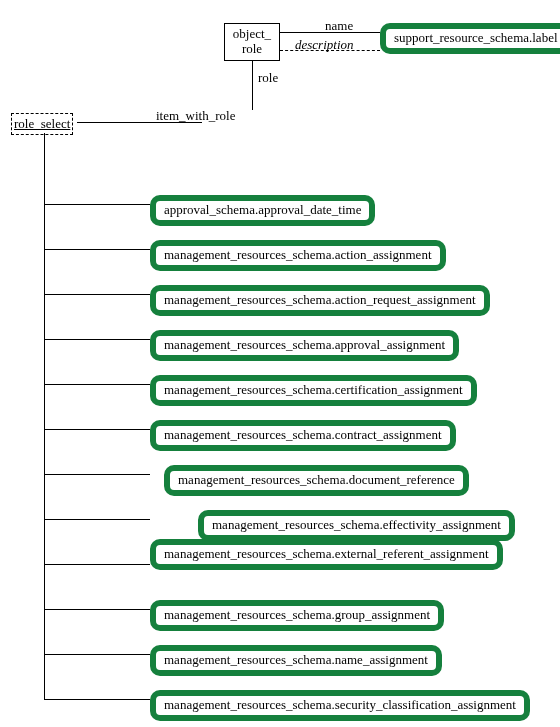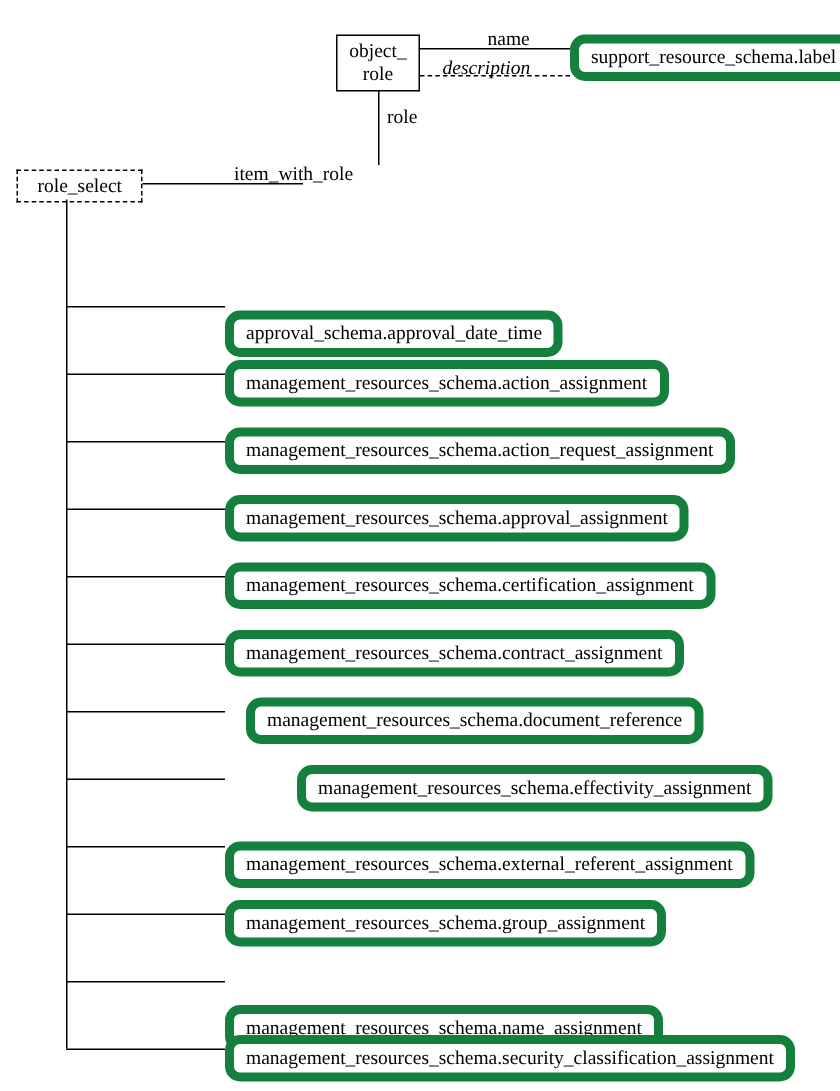--- a/index.html
+++ b/index.html
@@ -1,19 +1,19 @@
 <!DOCTYPE html>
 <html><head>
 <meta charset="utf-8">
 <style>
   html,body{margin:0;padding:0;background:#fff;font-family:Georgia,'Times New Roman',serif;font-size:13px;color:#000;}
   .canvas{position:relative;width:492px;height:727px;}
   .box{position:absolute;border:1px solid #000;background:#fff;text-align:center;padding:3px 6px;box-sizing:border-box;}
   .pill{position:absolute;border:6px solid #15803d;border-radius:10px;background:#fff;padding:1px 8px 2px;white-space:nowrap;}
-  .dashbox{position:absolute;border:1px dashed #000;background:#fff;padding:2px 13px;white-space:nowrap;}
+  .dashbox{position:absolute;border:1px dashed #000;background:#fff;padding:2px 2px;white-space:nowrap;text-decoration:underline;}
   .lbl{position:absolute;white-space:nowrap;}
   
   .hline{position:absolute;height:0;border-top:1px solid #000;}
   .vline{position:absolute;width:0;border-left:1px solid #000;}
   .hdash{position:absolute;height:0;border-top:1px dashed #000;}
 </style>
 </head>
 <body>
 
 <div class="canvas">
@@ -39,38 +39,38 @@
   <div class="lbl" style="left:112px;top:108px;margin-left:44px;">item_with_role</div>
 
   <div class="dashbox" style="left:11px;top:113px;">
     <span>role_select</span>
   </div>
 
   <div class="vline" style="left: 44px; top: 133px; height: 566px;"></div>
 
   <div id="members">
       <div class="hline" style="left: 44px; top: 204px; width: 106px;"></div>
-      <div class="pill" style="left: 150px; top: 195px; margin-top: 12px;">approval_schema.approval_date_time</div>
+      <div class="pill" style="left: 150px; top: 195px;">approval_schema.approval_date_time</div>
       <div class="hline" style="left: 44px; top: 249px; width: 106px;"></div>
       <div class="pill" style="left: 150px; top: 240px;">management_resources_schema.action_assignment</div>
       <div class="hline" style="left: 44px; top: 294px; width: 106px;"></div>
       <div class="pill" style="left: 150px; top: 285px;">management_resources_schema.action_request_assignment</div>
       <div class="hline" style="left: 44px; top: 339px; width: 106px;"></div>
       <div class="pill" style="left: 150px; top: 330px;">management_resources_schema.approval_assignment</div>
       <div class="hline" style="left: 44px; top: 384px; width: 106px;"></div>
       <div class="pill" style="left: 150px; top: 375px;">management_resources_schema.certification_assignment</div>
       <div class="hline" style="left: 44px; top: 429px; width: 106px;"></div>
       <div class="pill" style="left: 150px; top: 420px; text-align: center;">management_resources_schema.contract_assignment</div>
       <div class="hline" style="left: 44px; top: 474px; width: 106px;"></div>
       <div class="pill" style="left: 150px; top: 465px; margin-left: 14px;">management_resources_schema.document_reference</div>
       <div class="hline" style="left: 44px; top: 519px; width: 106px;"></div>
       <div class="pill" style="left: 150px; top: 510px; margin-left: 48px;">management_resources_schema.effectivity_assignment</div>
       <div class="hline" style="left: 44px; top: 564px; width: 106px;"></div>
-      <div class="pill" style="left: 150px; top: 561px; text-align: center;">management_resources_schema.external_referent_assignment</div>
+      <div class="pill" style="left: 150px; top: 539px; text-align: center;">management_resources_schema.external_referent_assignment</div>
       <div class="hline" style="left: 44px; top: 609px; width: 106px;"></div>
       <div class="pill" style="left: 150px; top: 600px;">management_resources_schema.group_assignment</div>
       <div class="hline" style="left: 44px; top: 654px; width: 106px;"></div>
-      <div class="pill" style="left: 150px; top: 670px;">management_resources_schema.name_assignment</div>
+      <div class="pill" style="left: 150px; top: 645px;">management_resources_schema.name_assignment</div>
       <div class="hline" style="left: 44px; top: 699px; width: 106px;"></div>
       <div class="pill" style="left: 150px; top: 690px; text-align: right;">management_resources_schema.security_classification_assignment</div>
     </div>
 
 </div>
 
 </body></html>

